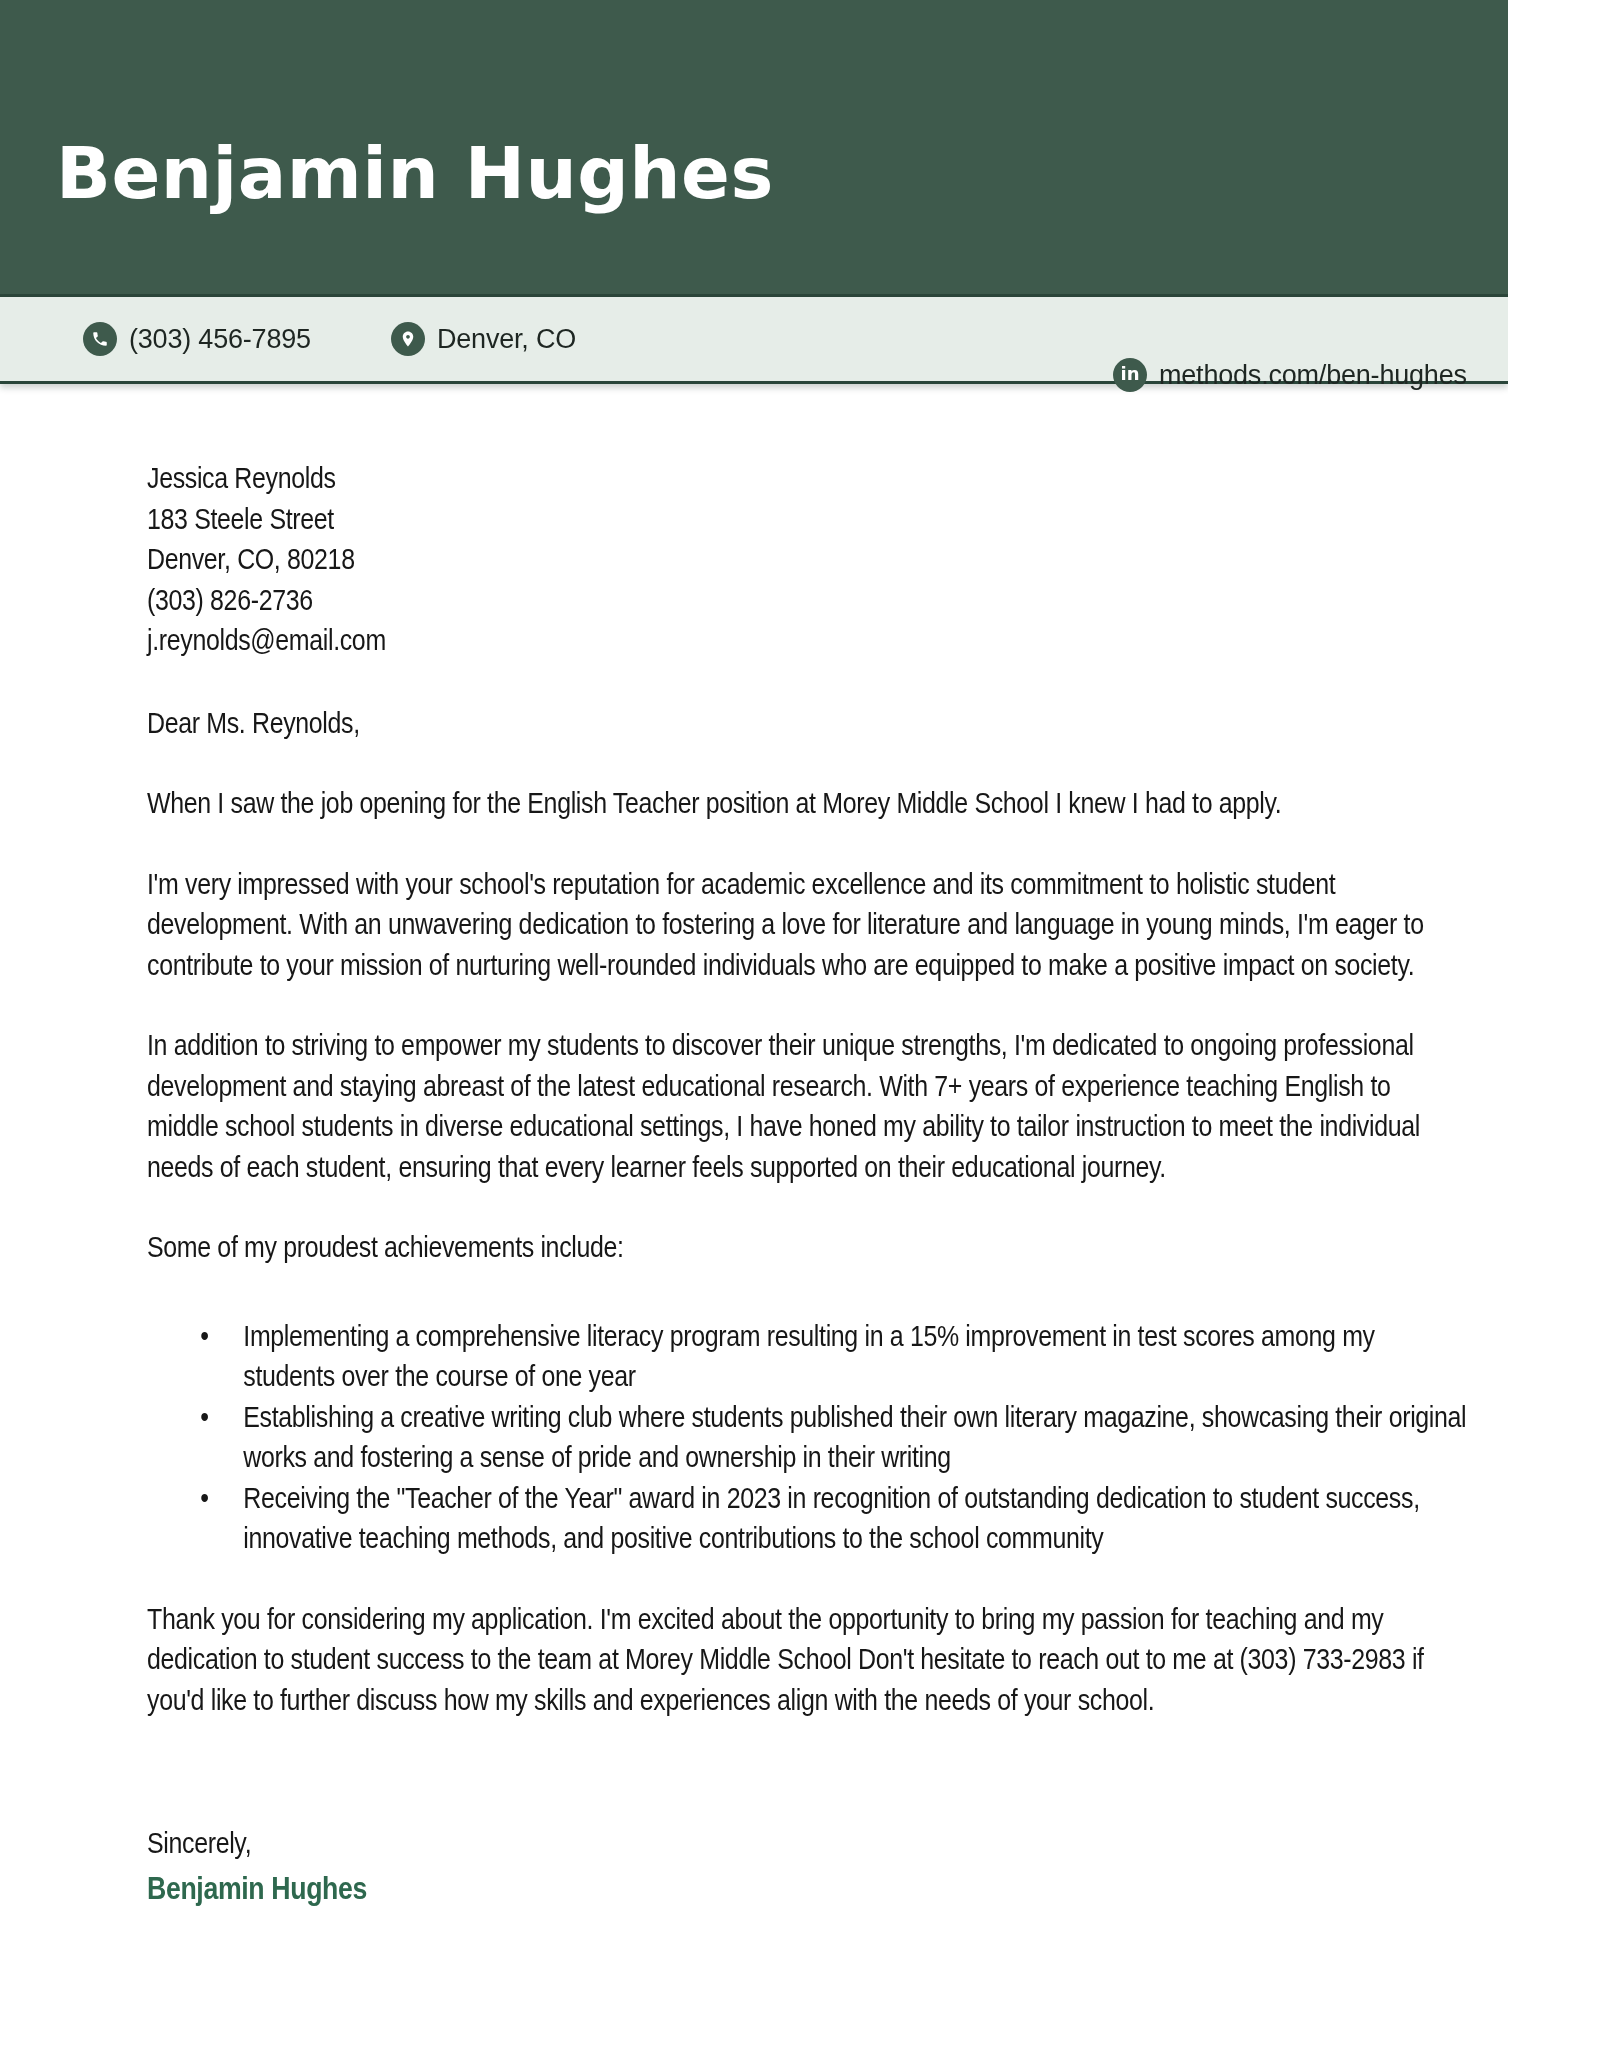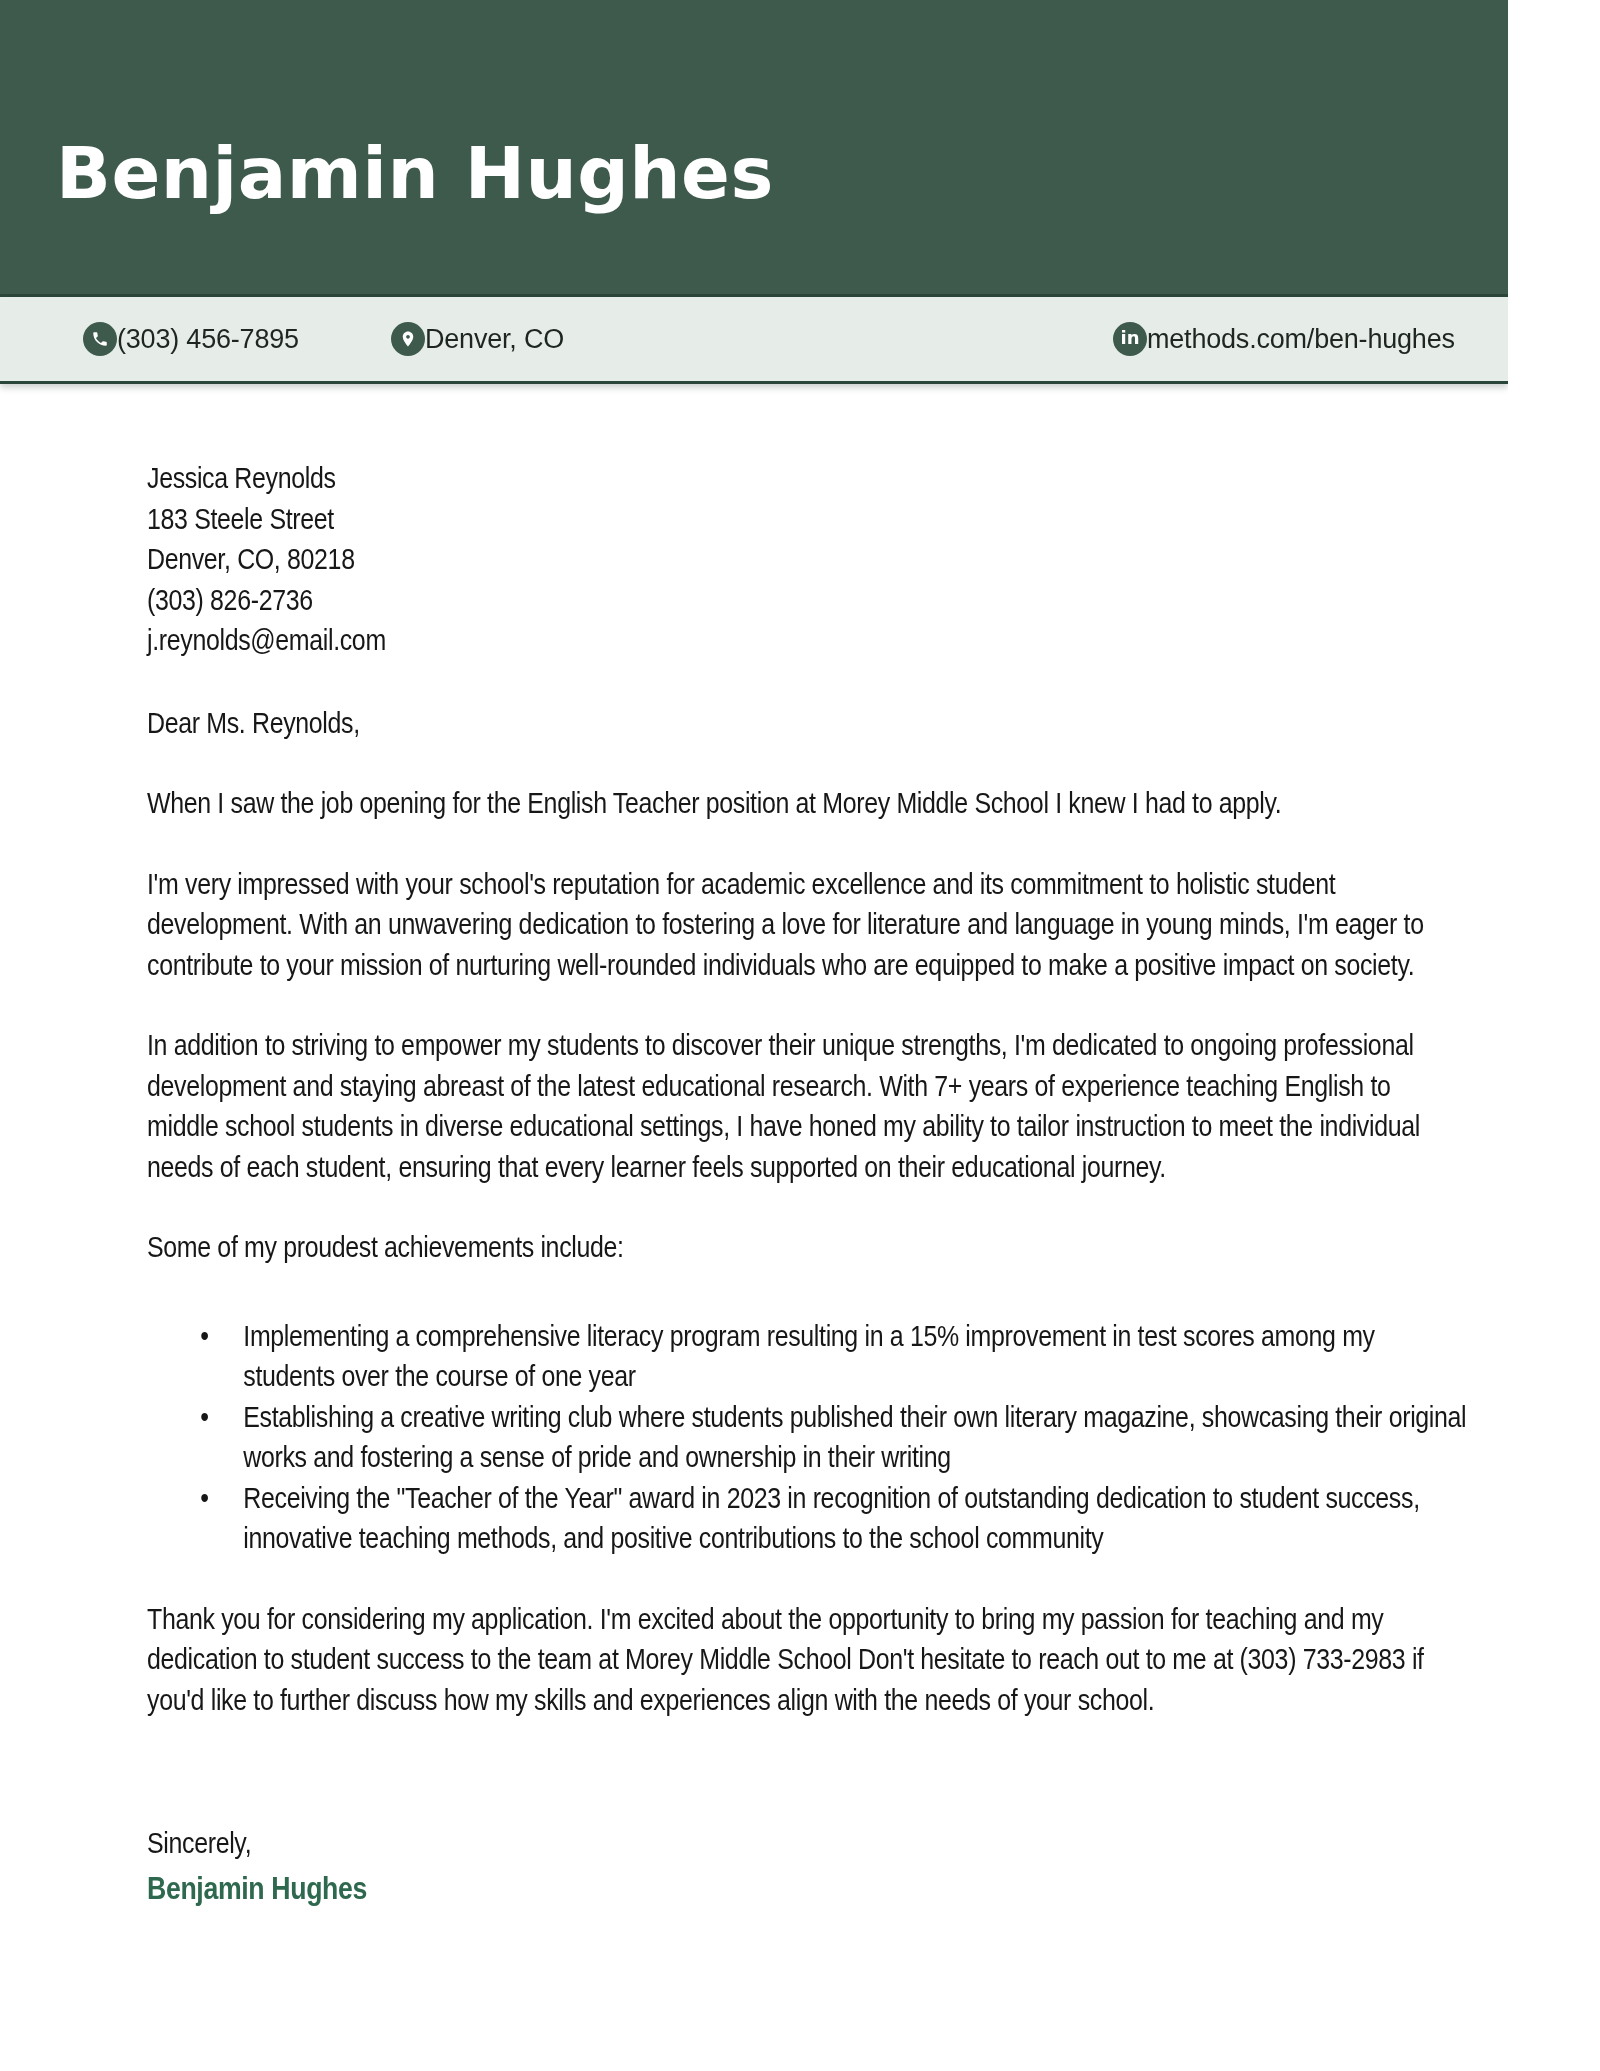--- a/index.html
+++ b/index.html
@@ -43,20 +43,21 @@
     border-bottom: 3px solid #2A463A;
     box-shadow: 0 4px 6px rgba(40, 60, 50, 0.22);
     box-sizing: content-box;
   }
   .contact-item {
     position: absolute;
     top: 0;
     height: 84px;
     display: flex;
     align-items: center;
+    gap: 12px;
     white-space: nowrap;
   }
   .icon-circle {
     width: 34px;
     height: 34px;
     border-radius: 50%;
     background: #3E5A4C;
     display: flex;
     align-items: center;
     justify-content: center;
@@ -138,21 +139,21 @@
     <div class="contact-item" style="left: 391px;">
       <span class="icon-circle">
         <svg width="18" height="18" viewBox="0 0 24 24" fill="#ffffff" aria-hidden="true">
           <path d="M12 2C8.13 2 5 5.13 5 9c0 5.25 7 13 7 13s7-7.75 7-13c0-3.87-3.13-7-7-7zm0 9.5c-1.38 0-2.5-1.12-2.5-2.5s1.12-2.5 2.5-2.5 2.5 1.12 2.5 2.5-1.12 2.5-2.5 2.5z"></path>
         </svg>
       </span>
       <span class="contact-text">Denver, CO</span>
     </div>
 
 
-    <div class="contact-item" style="left: 1113px;">
+    <div class="contact-item" style="left: 1113px; margin-top: 36px;">
       <span class="icon-circle">
         <span class="in-glyph">in</span>
       </span>
       <span class="contact-text">methods.com/ben-hughes</span>
     </div>
 
   </div>
 
   <main class="letter">
 

